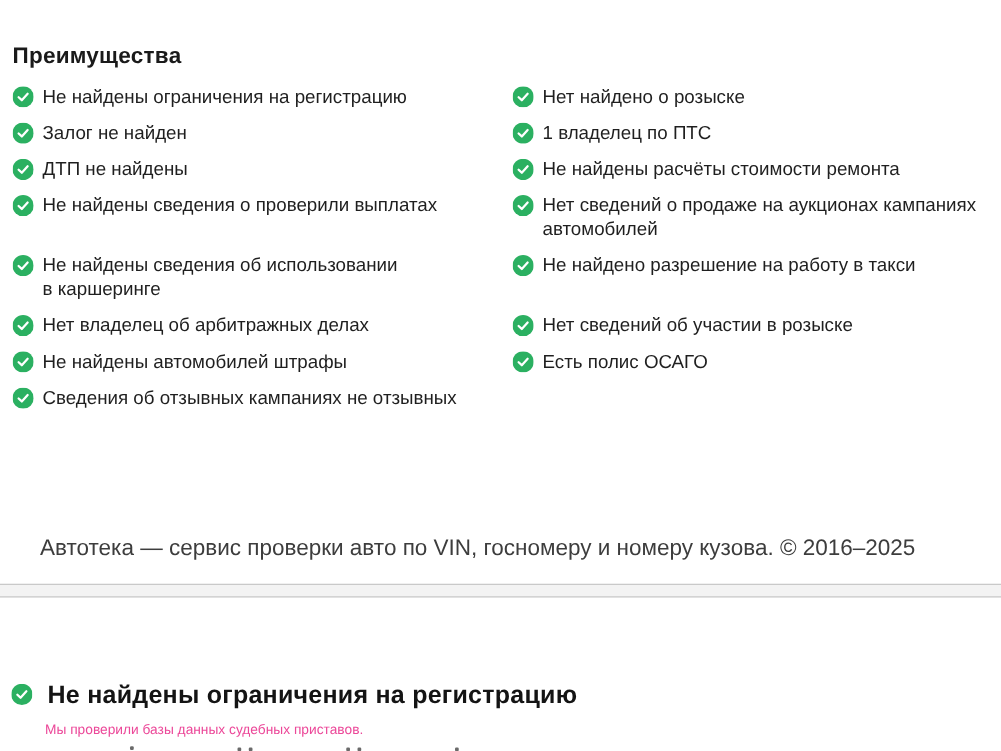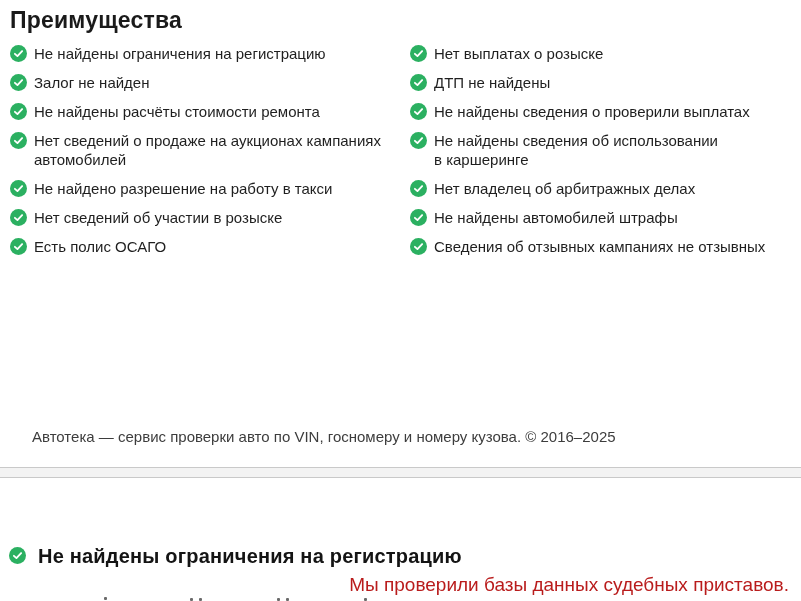--- a/index.html
+++ b/index.html
@@ -6,26 +6,27 @@
   html, body { width: 801px; height: 601px; }
   body {
     position: relative;
     background: #ffffff;
     font-family: "Liberation Sans", sans-serif;
     color: #1c1c1c;
     overflow: hidden;
   }
   .advantages { padding: 9px 0 0 10px; }
   .adv-title {
-    font-size: 23px;
+    font-size: 18px;
     font-weight: 700;
     color: #1a1a1a;
     line-height: 22px;
     margin-bottom: 13px;
     letter-spacing: 0.2px;
+    margin-top: 24px;
   }
   .adv-grid {
     display: grid;
     grid-template-columns: 400px 381px;
     grid-auto-flow: row;
     row-gap: 10px;
     align-items: start;
   }
   .adv-item {
     display: flex;
@@ -33,21 +34,21 @@
     gap: 7px;
     font-size: 15px;
     line-height: 19px;
   }
   .adv-text { white-space: pre-line; color: #1f1f1f; }
   .check-icon { width: 17px; height: 17px; flex: none; margin-top: 1px; display: block; }
   .footer-note {
     position: absolute;
     left: 32px;
     top: 428px;
-    font-size: 15px;
+    font-size: 18px;
     color: #3d3d3d;
   }
   .page-divider {
     position: absolute;
     left: 0;
     top: 467px;
     width: 801px;
     height: 11px;
     background: #f3f3f3;
     border-top: 1px solid #c9c9c9;
@@ -59,24 +60,23 @@
   .detail-title {
     font-size: 20px;
     font-weight: 700;
     color: #141414;
     line-height: 22px;
     letter-spacing: 0.2px;
   }
   .detail-desc {
     margin-left: 27px;
     margin-top: 8px;
-    font-size: 19px;
-    color: #b91c1c;
+    font-size: 11px;
+    color: #ec4899;
     line-height: 19px;
-    text-align: right;
   }
   .clipped-next-line {
     position: absolute;
     left: 104px;
     top: 597px;
     width: 3px;
     height: 3px;
     background: #6a6a6a;
     border-radius: 1px;
     box-shadow: 86px 1px 0 #6a6a6a, 95px 1px 0 #6a6a6a,
@@ -104,28 +104,34 @@
     <div class="adv-item">
       <svg class="check-icon">
           <use href="#check-circle"></use>
         </svg>
       <span class="adv-text">Не найдены ограничения на регистрацию</span>
     </div>
     <div class="adv-item">
       <svg class="check-icon">
           <use href="#check-circle"></use>
         </svg>
-      <span class="adv-text">Нет выплатах о розыске</span>
+      <span class="adv-text">Нет найдено о розыске</span>
     </div>
 
     <div class="adv-item">
       <svg class="check-icon">
           <use href="#check-circle"></use>
         </svg>
       <span class="adv-text">Залог не найден</span>
+    </div>
+    <div class="adv-item">
+      <svg class="check-icon">
+          <use href="#check-circle"></use>
+        </svg>
+      <span class="adv-text">1 владелец по ПТС</span>
     </div>
 
     <div class="adv-item">
       <svg class="check-icon">
           <use href="#check-circle"></use>
         </svg>
       <span class="adv-text">ДТП не найдены</span>
     </div>
     <div class="adv-item">
       <svg class="check-icon">

